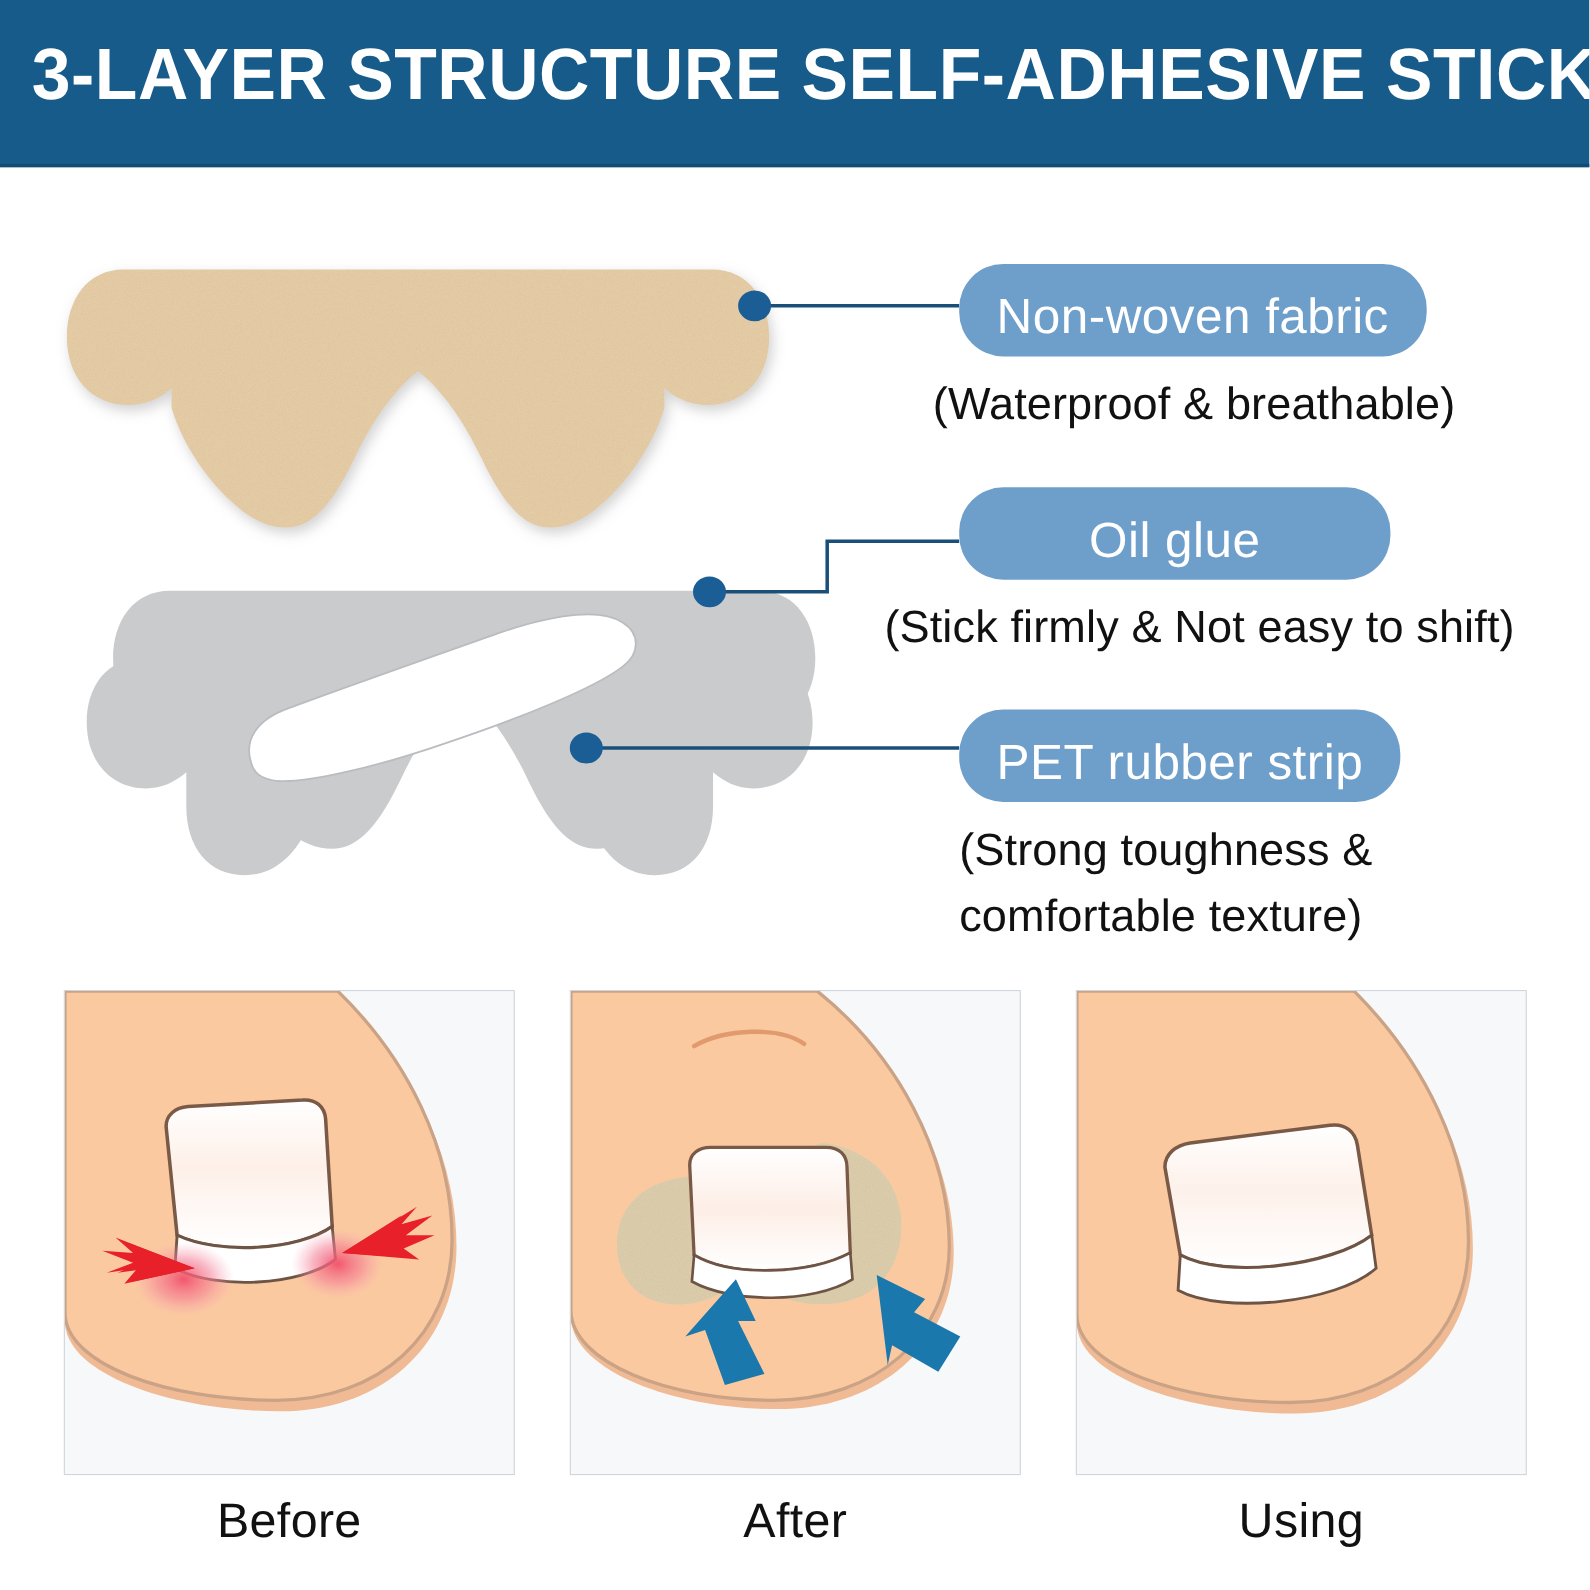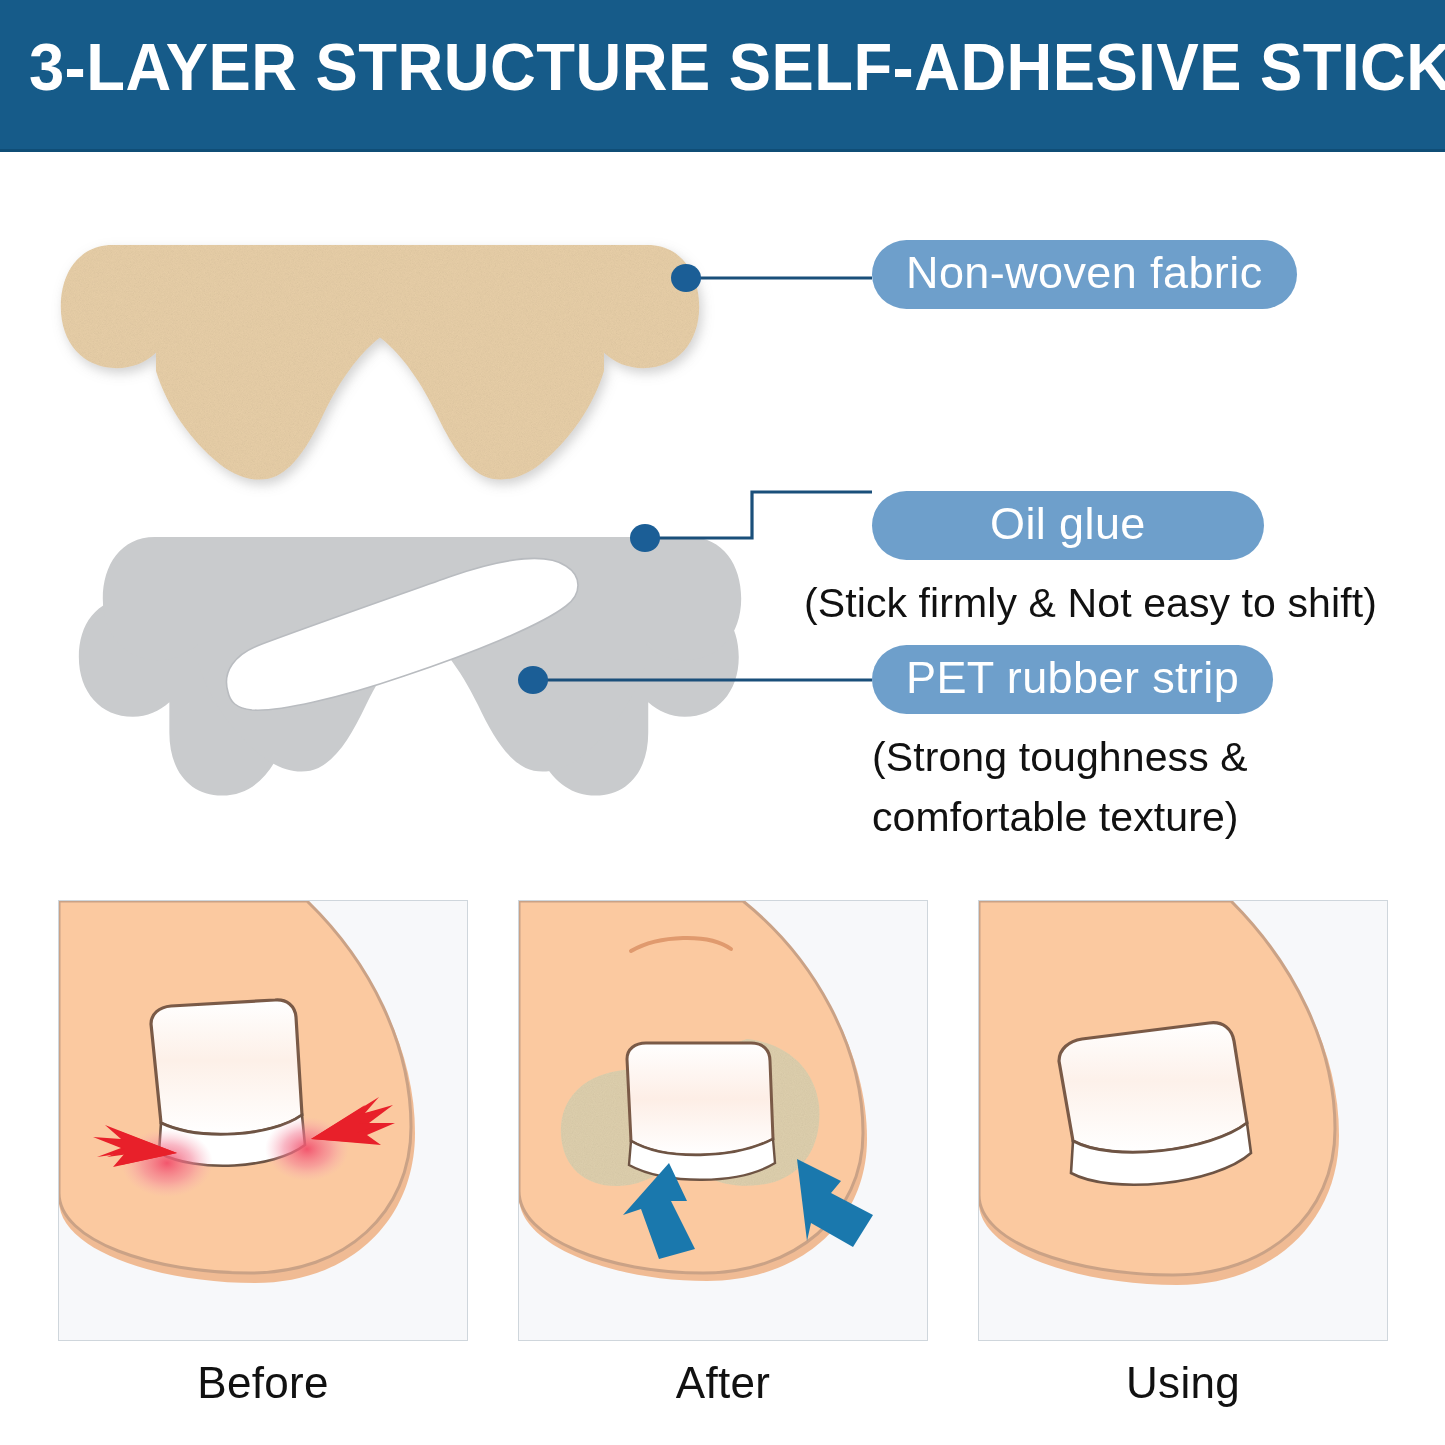--- a/index.html
+++ b/index.html
@@ -60,21 +60,21 @@
 
   
   .callout {
     position: absolute;
   }
   .pill {
     display: inline-block;
     background: #6e9fcb;
     color: #ffffff;
     border-radius: 40px;
-    padding: 9px 34px 13px 34px;
+    padding: 24px 34px 13px 34px;
     font-size: 45px;
     font-weight: 400;
     letter-spacing: 0.4px;
     line-height: 1.05;
     white-space: nowrap;
   }
   .sub {
     color: #111111;
     font-size: 41px;
     font-weight: 300;
@@ -82,21 +82,21 @@
     line-height: 1.45;
     margin-top: 14px;
     white-space: nowrap;
   }
   .sub.wrap { white-space: normal; width: 460px; }
 
   .callout-fabric { left: 872px; top: 240px; }
   .callout-fabric .sub { margin-left: -24px; }
 
   .callout-glue   { left: 872px; top: 443px; }
-  .callout-glue .pill { padding-left: 118px; padding-right: 118px; margin-top: 48px; }
+  .callout-glue .pill { padding-left: 118px; padding-right: 118px; }
   .callout-glue .sub { margin-left: -68px; }
 
   .callout-pet    { left: 872px; top: 645px; }
   .callout-pet .sub { }
 
   
   .panels {
     position: absolute;
     left: 58px;
     top: 900px;
@@ -241,20 +241,21 @@
 
     <g>
       <line x1="537" y1="528" x2="872" y2="528" stroke="#1a4f7a" stroke-width="3.2"></line>
       <ellipse cx="533" cy="528" rx="15" ry="14" fill="#1b5e96"></ellipse>
     </g>
   </svg>
 </div>
 
 <div class="callout callout-fabric">
   <div class="pill">Non-woven fabric</div>
+  <div class="sub">(Waterproof &amp; breathable)</div>
 </div>
 
 <div class="callout callout-glue">
   <div class="pill">Oil glue</div>
   <div class="sub">(Stick firmly &amp; Not easy to shift)</div>
 </div>
 
 <div class="callout callout-pet">
   <div class="pill">PET rubber strip</div>
   <div class="sub wrap">(Strong toughness &amp; comfortable texture)</div>

